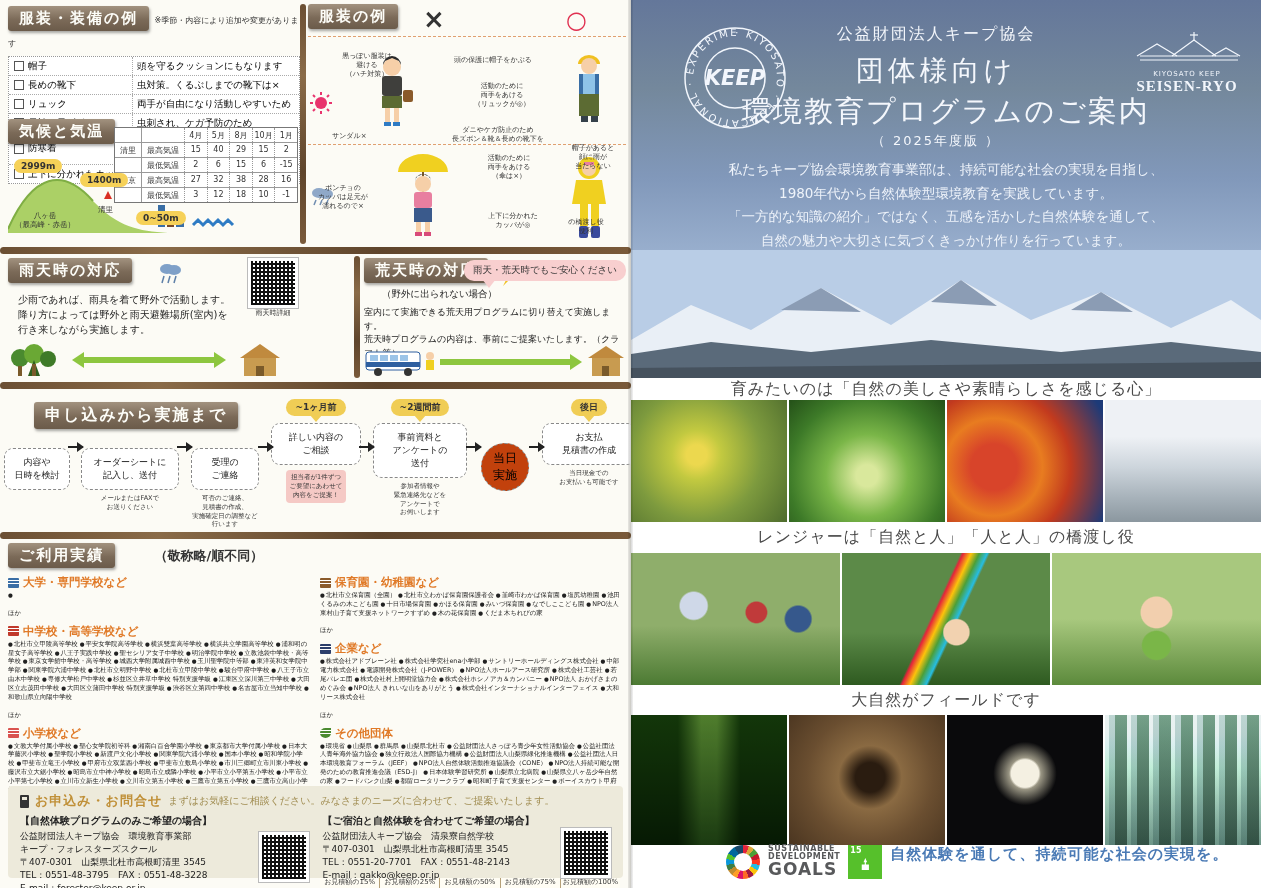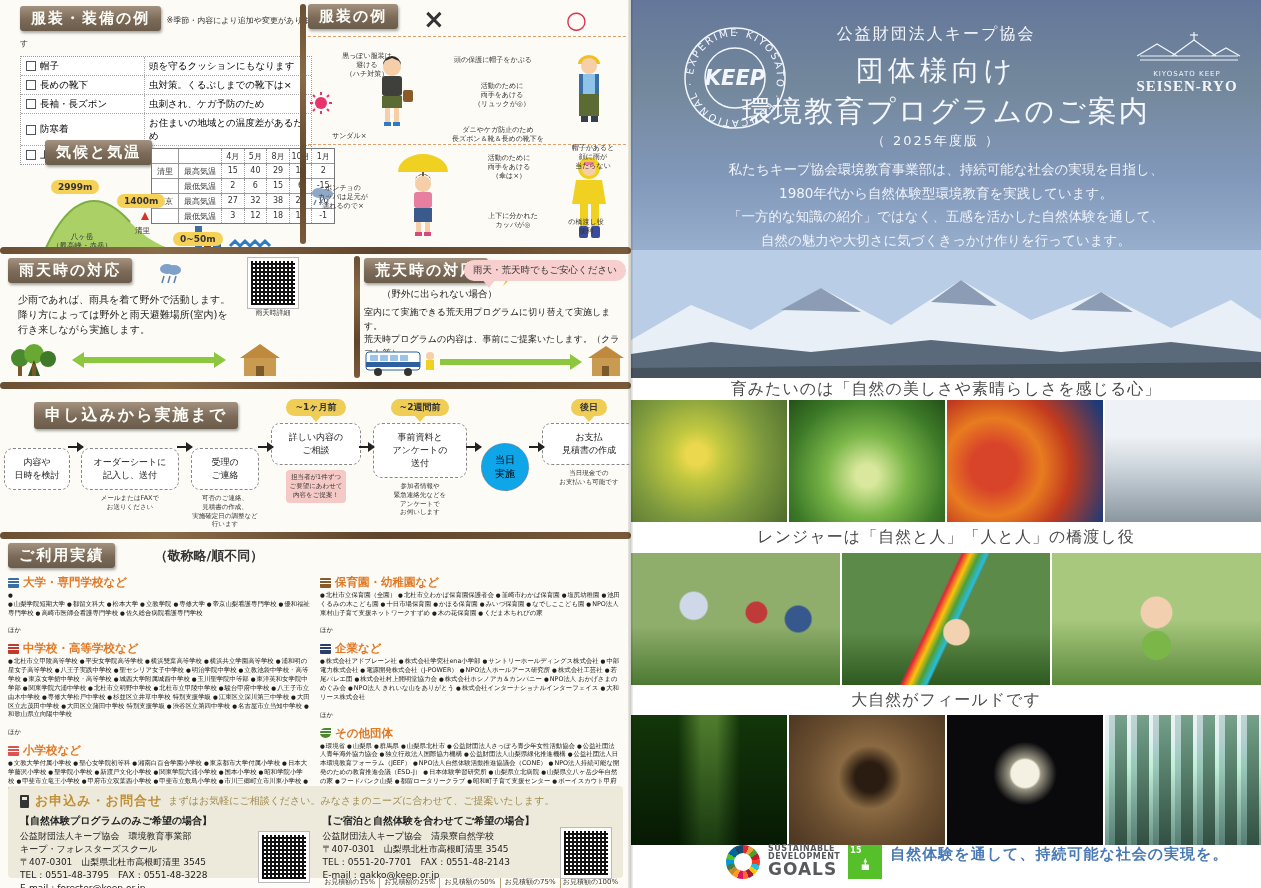--- a/index.html
+++ b/index.html
@@ -42,21 +42,21 @@
   .qrlabel{font-size:7px;text-align:center;color:#333;}
   .pinkbub{background:#f8cfcf;border-radius:10px;padding:4px 9px;font-size:9.5px;color:#333;position:relative;}
   .pinkbub:after{content:"";position:absolute;left:18px;bottom:-7px;border:7px solid transparent;border-top:9px solid #f8cfcf;border-bottom:0;}
   
   .flowrow{display:flex;align-items:flex-start;padding:0 4px;}
   .step{display:flex;flex-direction:column;align-items:center;}
   .badgeY{background:#f0cd55;border-radius:11px;padding:2px 9px;font-size:9px;font-weight:bold;color:#333;position:relative;margin-bottom:7px;}
   .badgeY:after{content:"";position:absolute;left:50%;bottom:-6px;transform:translateX(-50%);border:6px solid transparent;border-top:7px solid #f0cd55;border-bottom:0;}
   .sbox{border:1.5px dashed #888;border-radius:9px;background:#fff;font-size:9px;color:#222;
         text-align:center;padding:7px 4px;min-height:24px;display:flex;align-items:center;justify-content:center;}
-  .scirc{border:1.5px dashed #888;border-radius:50%;width:46px;height:46px;background:#0ea5e9;font-size:10px;
+  .scirc{border:1.5px dashed #888;border-radius:50%;width:46px;height:46px;background:#c2410c;font-size:12px;
          display:flex;align-items:center;justify-content:center;text-align:center;}
   .snote{font-size:6.5px;color:#333;text-align:center;margin-top:4px;line-height:1.35;}
   .pinknote{background:#f5c9c5;border-radius:4px;font-size:6.5px;color:#333;text-align:center;padding:3px 4px;margin-top:5px;line-height:1.4;}
   .arr{width:15px;height:2px;background:#222;margin-top:52px;position:relative;flex:none;}
   .arr:after{content:"";position:absolute;right:-6px;top:-4px;border:5px solid transparent;border-left:7px solid #222;}
   
   .cathdr{display:flex;align-items:center;gap:4px;font-size:11.5px;font-weight:bold;color:#e07a28;margin:5px 0 1px;}
   .cico{width:11px;height:10px;flex:none;border-radius:1px;
         background:linear-gradient(180deg,transparent 0 2px,#fff 2px 3px,transparent 3px 5px,#fff 5px 6px,transparent 6px);}
   .list{font-size:6.4px;line-height:1.38;color:#222;}
@@ -107,53 +107,58 @@
   .sdgsmsg{color:#4a7ab5;font-size:15px;font-weight:bold;letter-spacing:1px;}
   .seam{position:absolute;left:628px;top:0;width:5px;height:888px;background:linear-gradient(90deg,rgba(0,0,0,.08),rgba(0,0,0,.18),rgba(0,0,0,.05));}
 </style>
 </head>
 <body>
 
 <div id="page">
 
   <div id="left">
 
-    <div style="position:absolute;left:8px;top:6px;width:292px;margin-left:12px;">
+    <div style="position:absolute;left:8px;top:6px;width:292px;">
       <span class="wood">服装・装備の例</span>
       <span style="font-size:8px;color:#333;">※季節・内容により追加や変更があります</span>
       <div class="eqtab">
           <div class="eqrow">
           <span class="eqbox"></span>
           <span class="eqitem">帽子</span>
           <span class="eqreason">頭を守るクッションにもなります</span>
         </div>
           <div class="eqrow">
           <span class="eqbox"></span>
           <span class="eqitem">長めの靴下</span>
           <span class="eqreason">虫対策。くるぶしまでの靴下は×</span>
         </div>
           <div class="eqrow">
           <span class="eqbox"></span>
+          <span class="eqitem">リュック</span>
+          <span class="eqreason">両手が自由になり活動しやすいため</span>
+        </div>
+          <div class="eqrow">
+          <span class="eqbox"></span>
           <span class="eqitem">長袖・長ズボン</span>
           <span class="eqreason">虫刺され、ケガ予防のため</span>
         </div>
           <div class="eqrow">
           <span class="eqbox"></span>
           <span class="eqitem">防寒着</span>
           <span class="eqreason">お住まいの地域との温度差があるため</span>
         </div>
           <div class="eqrow">
           <span class="eqbox"></span>
           <span class="eqitem">上下に分かれたカッパ</span>
           <span class="eqreason">折り畳み傘は手がふさがるので×</span>
         </div>
         </div>
     </div>
 
-    <div style="position:absolute;left:8px;top:140px;width:292px;height:116px;margin-left:37px;">
+    <div style="position:absolute;left:8px;top:119px;width:292px;height:116px;">
       <span class="wood">気候と気温</span>
       <div class="ttab">
         <div class="trow">
           <div class="tc pc"></div>
             <div class="tc tc2"></div>
           <div class="cells">
               <div class="tc">4月</div>
               <div class="tc">5月</div>
               <div class="tc">8月</div>
               <div class="tc">10月</div>
@@ -468,21 +473,20 @@
       <span class="wood">ご利用実績</span>
       <span style="font-size:13px;font-weight:bold;color:#333;margin-left:34px;">（敬称略/順不同）</span>
       <div style="display:flex;gap:10px;margin-top:2px;">
         <div style="width:302px;">
           <div class="cathdr">
               <span class="cico" style="background-color:#3a6ea5;"></span>
               <span>大学・専門学校など</span>
             </div>
           <div class="list"><span class="li"></span></div>
           
-          <div class="list"><span class="li">山梨学院短期大学</span><span class="li">都留文科大</span><span class="li">松本大学</span><span class="li">立教学院</span><span class="li">専修大学</span><span class="li">帝京山梨看護専門学校</span><span class="li">優和福祉専門学校</span><span class="li">高崎市医師会看護専門学校</span><span class="li">佐久総合病院看護専門学校</span></div>
           <span class="more">ほか</span>
           <div class="cathdr">
               <span class="cico" style="background-color:#c0392b;"></span>
               <span>中学校・高等学校など</span>
             </div>
           <div class="list"><span class="li">北杜市立甲陵高等学校</span><span class="li">平安女学院高等学校</span><span class="li">横浜雙葉高等学校</span><span class="li">横浜共立学園高等学校</span><span class="li">浦和明の星女子高等学校</span><span class="li">八王子実践中学校</span><span class="li">聖セシリア女子中学校</span><span class="li">明治学院中学校</span><span class="li">立教池袋中学校・高等学校</span><span class="li">東京女学館中学校・高等学校</span><span class="li">城西大学附属城西中学校</span><span class="li">玉川聖学院中等部</span><span class="li">東洋英和女学院中学部</span><span class="li">関東学院六浦中学校</span><span class="li">北杜市立明野中学校</span><span class="li">北杜市立甲陵中学校</span><span class="li">駿台甲府中学校</span><span class="li">八王子市立由木中学校</span><span class="li">専修大学松戸中学校</span><span class="li">杉並区立井草中学校 特別支援学級</span><span class="li">江東区立深川第三中学校</span><span class="li">大田区立志茂田中学校</span><span class="li">大田区立蒲田中学校 特別支援学級</span><span class="li">渋谷区立第四中学校</span><span class="li">名古屋市立当知中学校</span><span class="li">和歌山県立向陽中学校</span></div>
           <span class="more">ほか</span>
           <div class="cathdr">
               <span class="cico" style="background-color:#d9534f;"></span>
               <span>小学校など</span>

